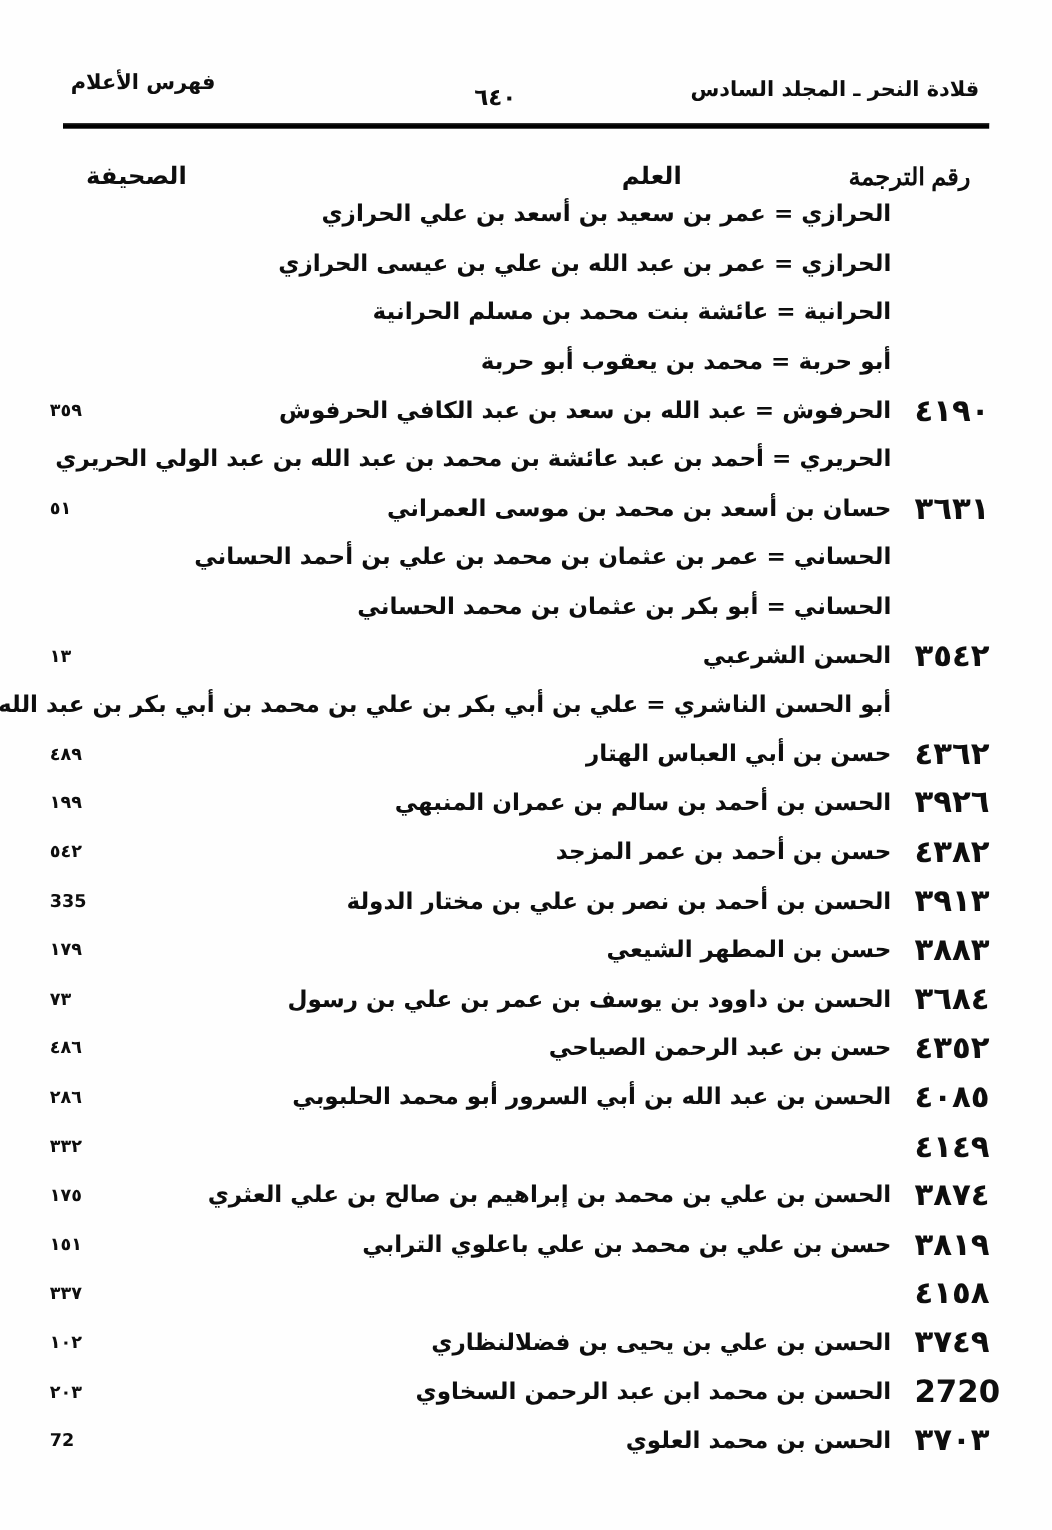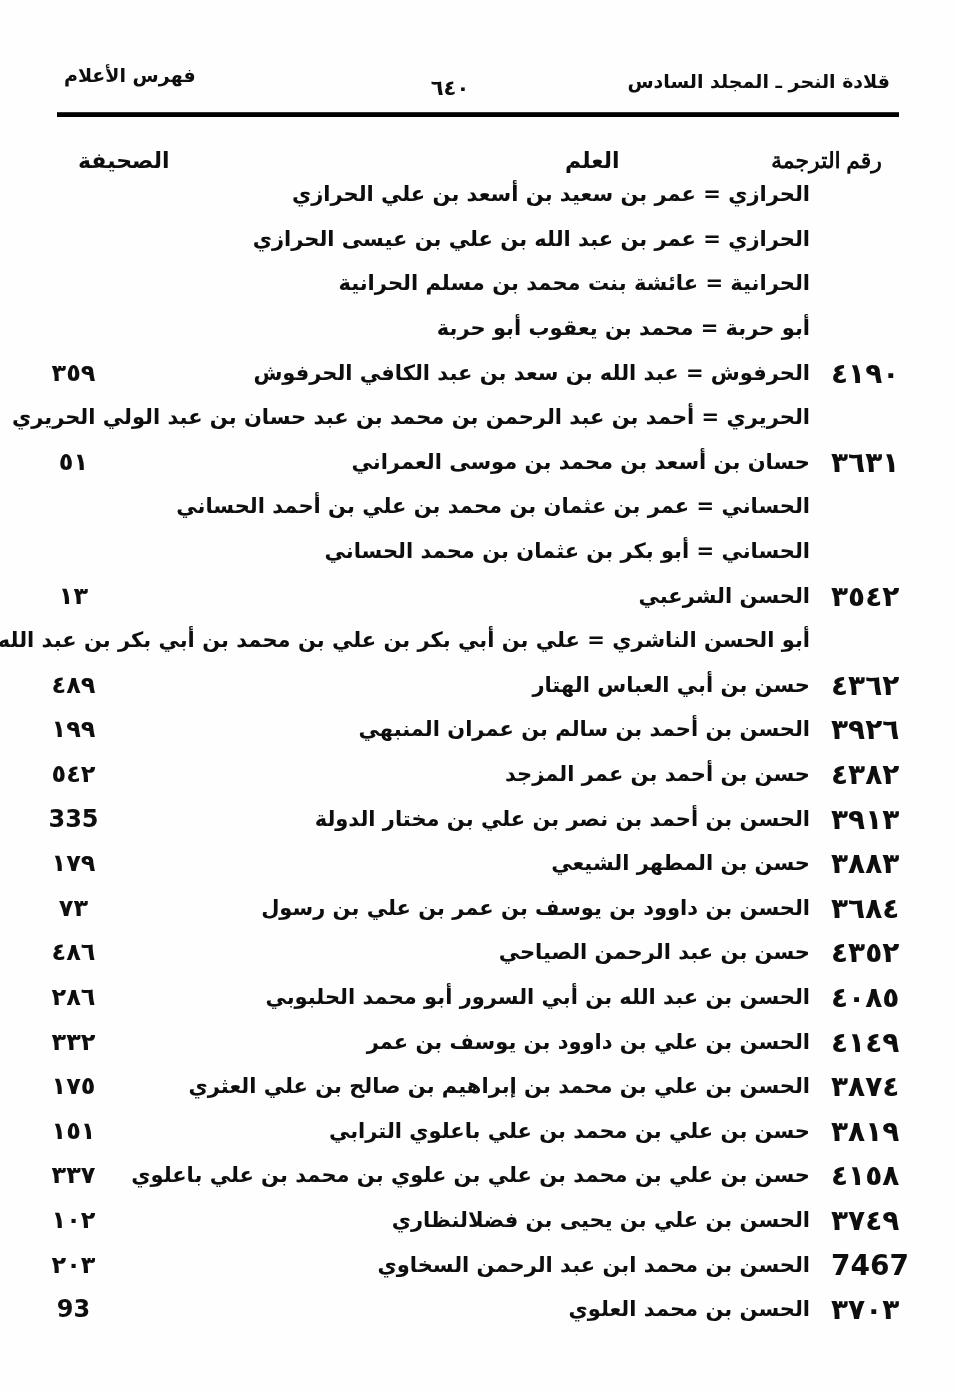--- a/index.html
+++ b/index.html
@@ -96,25 +96,26 @@
     font-size: 21px;
     font-weight: 700;
     white-space: nowrap;
   }
   .cell-page {
     position: absolute;
     top: 50%;
     transform: translateY(-50%);
     left: 0;
     width: 147px;
-    text-align: center;
+    text-align: left;
     direction: ltr;
-    font-size: 24px;
-    font-weight: 700;
-    white-space: nowrap;
+    font-size: 16px;
+    font-weight: 700;
+    white-space: nowrap;
+    padding-left: 45px;
   }
   .cell-page span { direction: rtl; unicode-bidi: embed; }
 </style>
 </head>
 <body>
 
 <div class="page">
 
   <div class="hdr-book-title">قلادة النحر ـ المجلد السادس</div>
 
@@ -151,21 +152,21 @@
     <span class="cell-name">أبو حربة = محمد بن يعقوب أبو حربة</span>
     <span class="cell-page"><span></span></span>
   </div>
       <div class="entry-row">
     <span class="cell-number">٤١٩٠</span>
     <span class="cell-name">الحرفوش = عبد الله بن سعد بن عبد الكافي الحرفوش</span>
     <span class="cell-page"><span>٣٥٩</span></span>
   </div>
       <div class="entry-row">
     <span class="cell-number"></span>
-    <span class="cell-name">الحريري = أحمد بن عبد الرحمن بن محمد بن عبد حسان بن عبد الولي الحريري</span>
+    <span class="cell-name">الحريري = أحمد بن عبد عائشة بن محمد بن عبد الله بن عبد الولي الحريري</span>
     <span class="cell-page"><span></span></span>
   </div>
       <div class="entry-row">
     <span class="cell-number">٣٦٣١</span>
     <span class="cell-name">حسان بن أسعد بن محمد بن موسى العمراني</span>
     <span class="cell-page"><span>٥١</span></span>
   </div>
       <div class="entry-row">
     <span class="cell-number"></span>
     <span class="cell-name">الحساني = عمر بن عثمان بن محمد بن علي بن أحمد الحساني</span>
@@ -221,48 +222,46 @@
     <span class="cell-name">حسن بن عبد الرحمن الصياحي</span>
     <span class="cell-page"><span>٤٨٦</span></span>
   </div>
       <div class="entry-row">
     <span class="cell-number">٤٠٨٥</span>
     <span class="cell-name">الحسن بن عبد الله بن أبي السرور أبو محمد الحلبوبي</span>
     <span class="cell-page"><span>٢٨٦</span></span>
   </div>
       <div class="entry-row">
     <span class="cell-number">٤١٤٩</span>
-    <span class="cell-name">الحسن بن علي بن داوود بن يوسف بن عمر</span>
     <span class="cell-page"><span>٣٣٢</span></span>
   </div>
       <div class="entry-row">
     <span class="cell-number">٣٨٧٤</span>
     <span class="cell-name">الحسن بن علي بن محمد بن إبراهيم بن صالح بن علي العثري</span>
     <span class="cell-page"><span>١٧٥</span></span>
   </div>
       <div class="entry-row">
     <span class="cell-number">٣٨١٩</span>
     <span class="cell-name">حسن بن علي بن محمد بن علي باعلوي الترابي</span>
     <span class="cell-page"><span>١٥١</span></span>
   </div>
       <div class="entry-row">
     <span class="cell-number">٤١٥٨</span>
-    <span class="cell-name">حسن بن علي بن محمد بن علي بن علوي بن محمد بن علي باعلوي</span>
     <span class="cell-page"><span>٣٣٧</span></span>
   </div>
       <div class="entry-row">
     <span class="cell-number">٣٧٤٩</span>
     <span class="cell-name">الحسن بن علي بن يحيى بن فضلالنظاري</span>
     <span class="cell-page"><span>١٠٢</span></span>
   </div>
       <div class="entry-row">
-    <span class="cell-number">7467</span>
+    <span class="cell-number">2720</span>
     <span class="cell-name">الحسن بن محمد ابن عبد الرحمن السخاوي</span>
     <span class="cell-page"><span>٢٠٣</span></span>
   </div>
       <div class="entry-row">
     <span class="cell-number">٣٧٠٣</span>
     <span class="cell-name">الحسن بن محمد العلوي</span>
-    <span class="cell-page"><span>93</span></span>
+    <span class="cell-page"><span>72</span></span>
   </div>
     </div>
 
 </div>
 
 </body></html>

